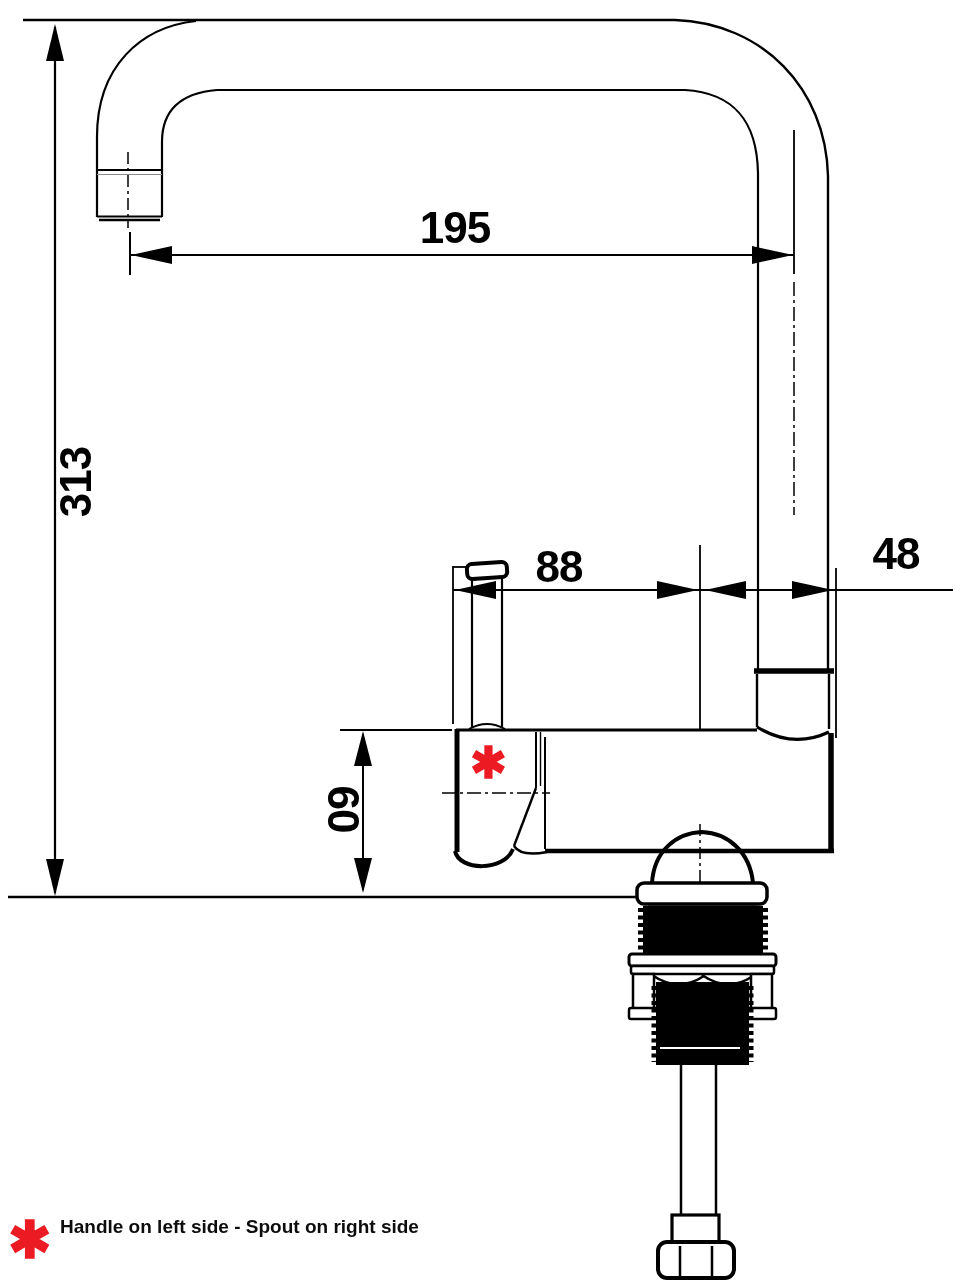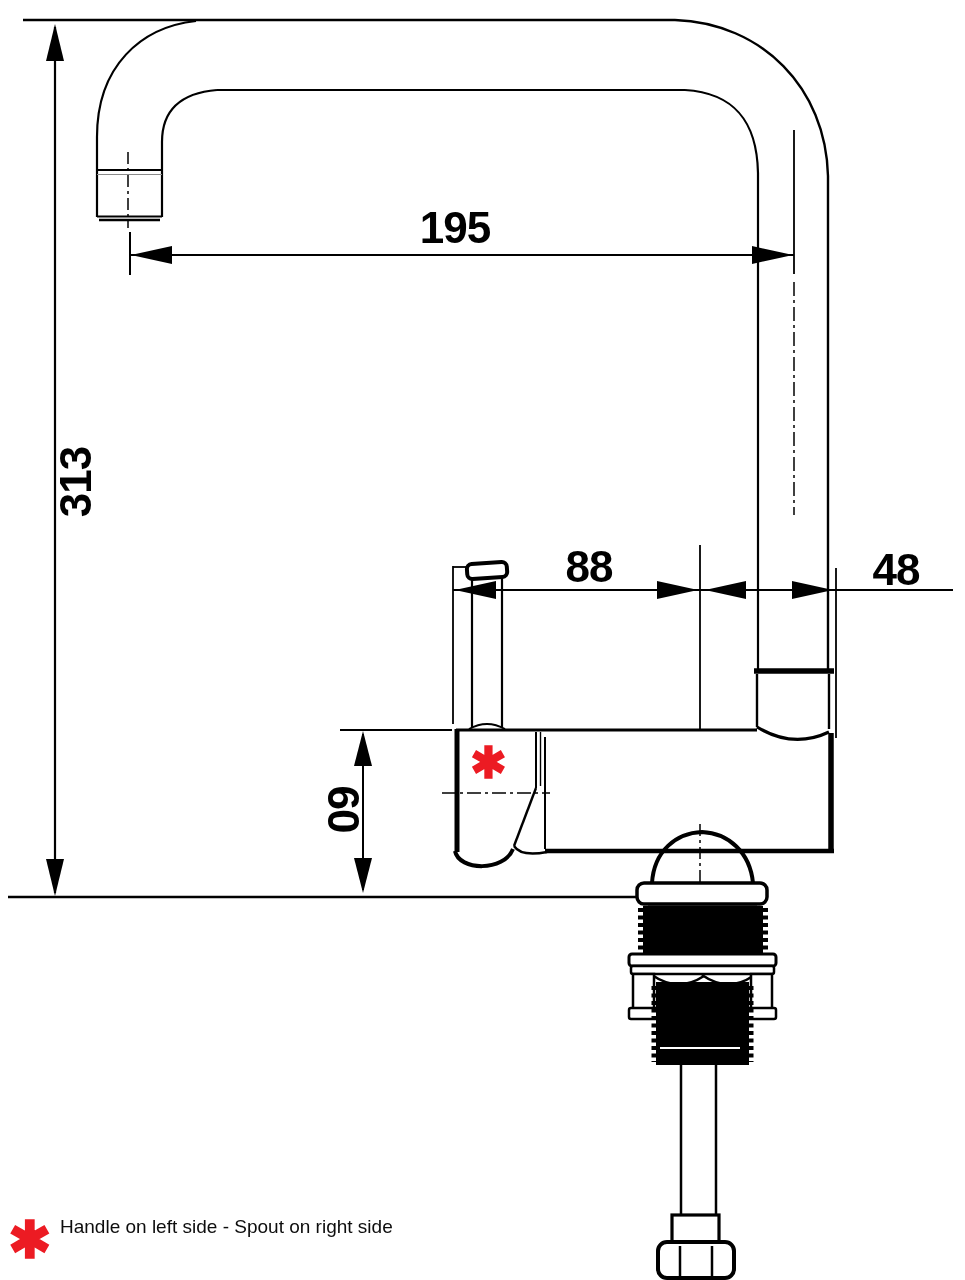--- a/index.html
+++ b/index.html
@@ -31,21 +31,21 @@
     position:absolute;
     color:#ec1b23;
     line-height:1;
     font-weight:700;
   }
   #handle-asterisk{left:470px;top:741px;font-size:44px;}
   #note-asterisk{left:8px;top:1214px;font-size:52px;}
   #taphole-legend{position:absolute;left:0;top:990px;}
   #footnote-text{
     position:absolute;left:60px;top:1216px;
-    font-size:19px;line-height:22.5px;font-weight:400;color:#0d0d0d;
+    font-size:19px;line-height:22.5px;font-weight:700;color:#0d0d0d;
     white-space:nowrap;
   }
 </style>
 </head>
 <body>
 
 <div id="stage">
 
   <svg id="lineart" viewBox="0 0 965 1280" fill="none" stroke="#000" stroke-linecap="butt">
 
@@ -162,23 +162,23 @@
       <polygon points="363,893 354,858 372,858" fill="#000" stroke="none"></polygon>
     </g>
   </svg>
 
   <div class="dim-label" style="left:390px;top:206px;width:130px;">195</div>
 
   <div class="rot-box" style="left:-24px;top:452px;">
     <div class="dim-label rot-ccw">313</div>
   </div>
 
-  <div class="dim-label" style="left:524px;top:545px;width:130px;">88</div>
+  <div class="dim-label" style="left:494px;top:545px;width:130px;">88</div>
 
-  <div class="dim-label" style="left:831px;top:548px;width:130px;">48</div>
+  <div class="dim-label" style="left:831px;top:532px;width:130px;">48</div>
 
   <div class="rot-box" style="left:243px;top:779px;">
     <div class="dim-label rot-cw">60</div>
   </div>
 
   <span class="asterisk" id="handle-asterisk">✱</span>
 
   <div id="taphole-legend">
     
     

